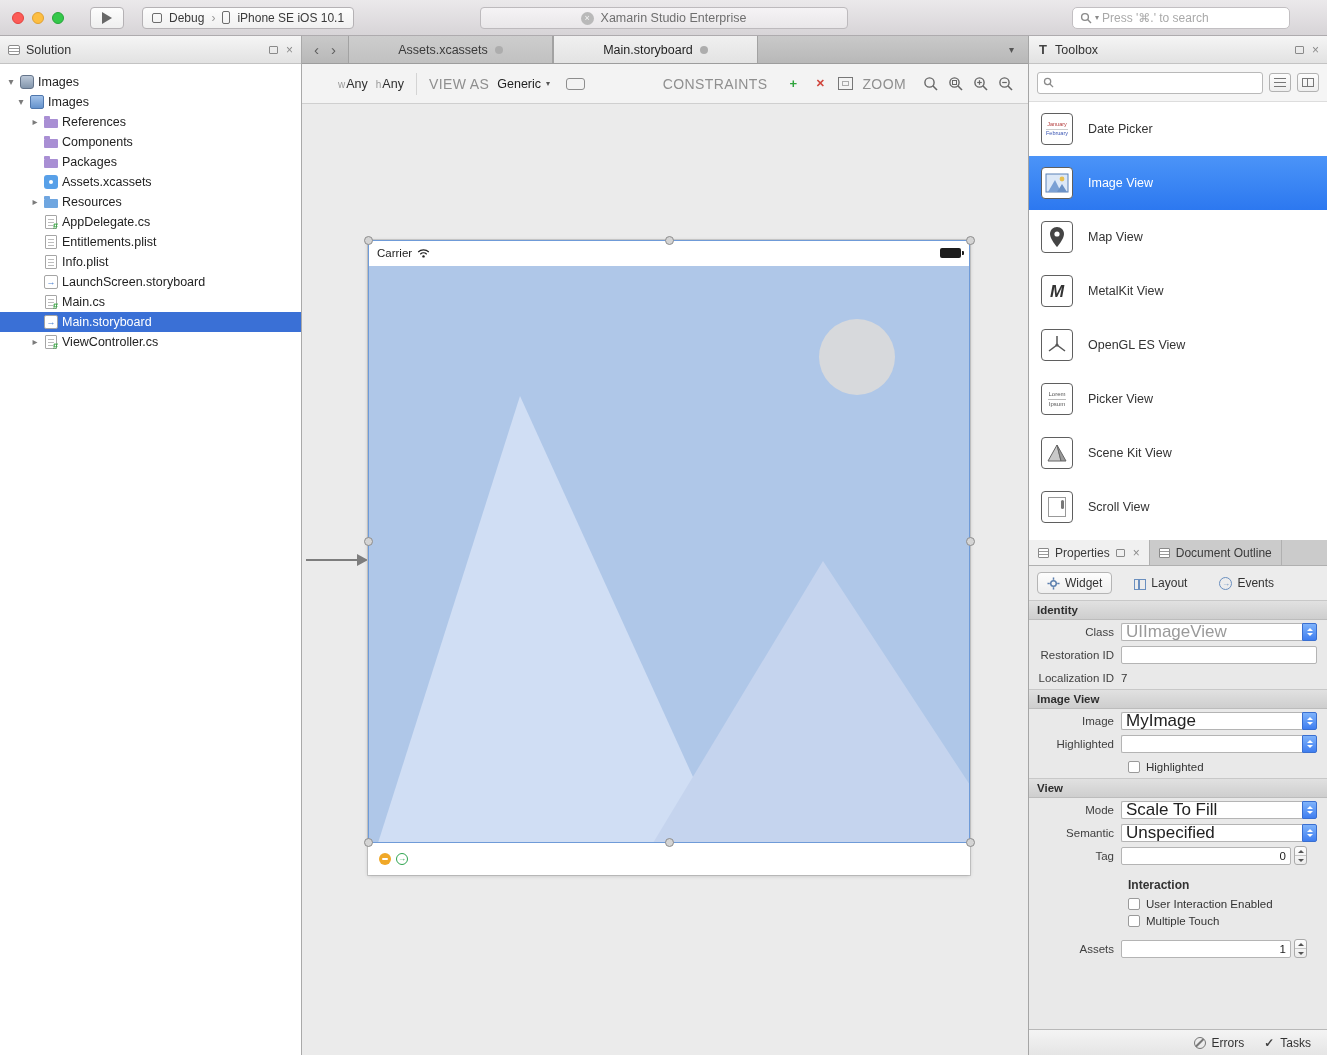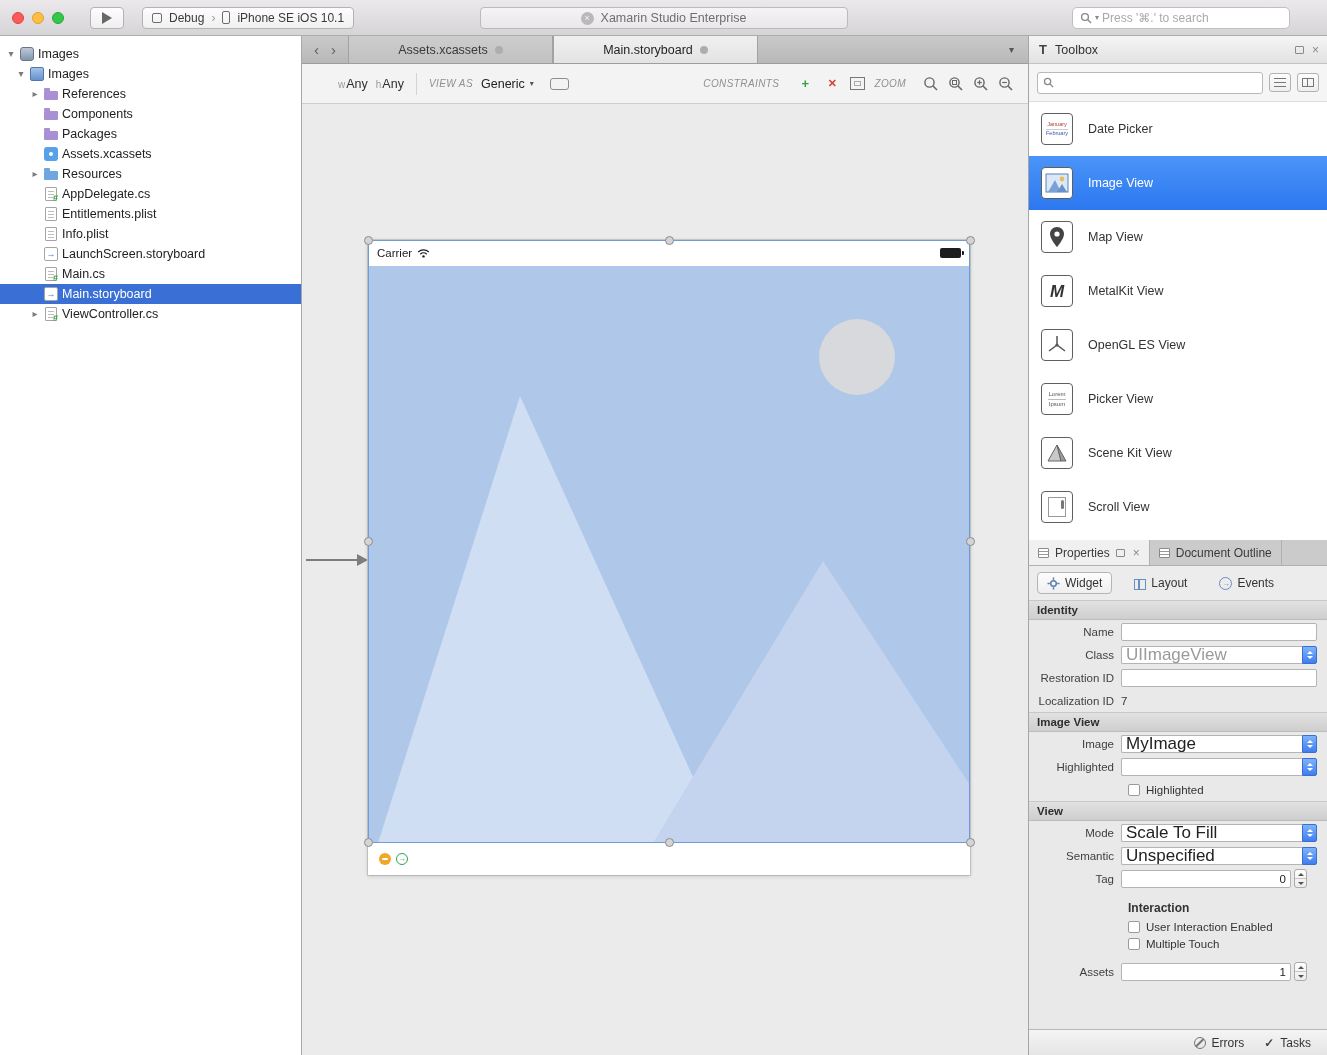--- a/index.html
+++ b/index.html
@@ -77,21 +77,21 @@
   .tab.inactive{background:linear-gradient(#cdcdcd,#c1c1c1);}
   .tab.active{background:linear-gradient(#f0f0f0,#e3e3e3);color:#1f1f1f;}
   .tab-dot{width:8px;height:8px;border-radius:50%;background:#adadad;}
   .tab-dropdown{margin-left:auto;display:flex;align-items:center;padding:0 14px;color:#555;font-size:10px;}
 
   .designer-toolbar{height:40px;flex:none;background:#f3f3f3;border-bottom:1px solid #cfcfcf;display:flex;align-items:center;padding:0 14px;font-size:12px;}
   .size-class{display:flex;align-items:baseline;gap:1px;margin-left:22px;color:#2f2f2f;font-size:12.5px;}
   .size-class .mini{font-size:10px;color:#9a9a9a;margin-left:7px;}
   .size-class .mini:first-child{margin-left:0;}
   .vsep{width:1px;height:22px;background:#d4d4d4;margin:0 12px;}
-  .caps-label{font-size:10px;color:#8f8f8f;letter-spacing:.4px;margin-right:8px;font-style:italic;}
+  .caps-label{font-size:14px;color:#8f8f8f;letter-spacing:.4px;margin-right:8px;}
   .generic-dd{display:flex;align-items:center;gap:5px;font-size:12.5px;color:#222;}
   .generic-dd .g-down{font-size:8px;color:#555;}
   .orient-ic{width:19px;height:12px;border:1.5px solid #8d8d8d;border-radius:3px;margin-left:16px;}
   .dt-right{margin-left:auto;display:flex;align-items:center;gap:9px;}
   .cbtn{width:18px;height:18px;display:flex;align-items:center;justify-content:center;font-size:13px;font-weight:bold;}
   .cbtn.add{color:#2ea43c;}
   .cbtn.clear{color:#d0453c;font-size:11px;}
   .frame-ic{width:15px;height:13px;border:1.5px solid #777;position:relative;}
   .frame-ic::after{content:"";position:absolute;left:3px;top:3px;right:3px;bottom:3px;border:1px solid #aaa;}
   .zoom-ic{flex:none;}
@@ -206,20 +206,28 @@
     <svg class="mag" width="12" height="12" viewBox="0 0 12 12">
         <circle cx="5" cy="5" r="3.4" fill="none" stroke="#8a8a8a" stroke-width="1.4"></circle>
         <line x1="7.6" y1="7.6" x2="11" y2="11" stroke="#8a8a8a" stroke-width="1.4"></line>
       </svg>
     <span class="g g-down"></span>
     <input type="text" placeholder="Press '⌘.' to search" style="">
   </div>
 </div>
 
 <div class="solution-pad">
+  <div class="pad-header">
+    <span class="pad-ic"></span>
+    <span>Solution</span>
+    <span class="win-icons">
+      <span class="win-dock"></span>
+      <span class="win-close g g-close"></span>
+    </span>
+  </div>
   <div class="tree">
     <div class="tree-row">
       <span class="exp g g-down"></span>
       <span class="fic ic-solution"></span>
       <span>Images</span>
     </div>
     <div class="tree-row lvl1">
       <span class="exp g g-down"></span>
       <span class="fic ic-project"></span>
       <span>Images</span>
@@ -523,26 +531,20 @@
       </div>
       <div class="ptb-btn">
         <span class="ev-ic g g-arrowR"></span>
         <span>Events</span>
       </div>
     </div>
 
     <div class="prows">
       <div class="sec-header">Identity</div>
       <div class="prow">
-        <span class="plabel">Name</span>
-        <span class="pctrl">
-            <input class="pinput" type="text" style="">
-          </span>
-      </div>
-      <div class="prow">
         <span class="plabel">Class</span>
         <span class="pctrl">
           <span class="combo">
             <span class="combo-text gray">UIImageView</span>
             <span class="cstep">
                 <span class="up"></span>
                 <span class="down"></span>
               </span>
           </span>
         </span>

